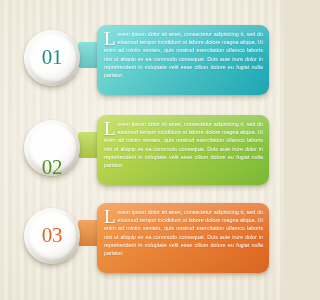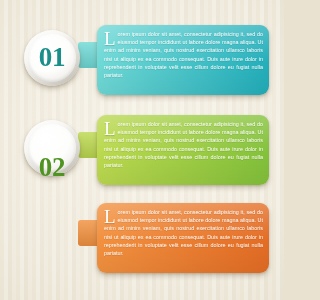--- a/index.html
+++ b/index.html
@@ -153,24 +153,24 @@
     border-radius: 50%;
     background: radial-gradient(circle at 38% 30%, #ffffff 0%, #fdfdfc 52%, #f0eeea 80%, #e2dfd9 100%);
     box-shadow: inset 0 1px 2px rgba(255,255,255,0.95),
                 inset 0 -1px 3px rgba(150,145,135,0.30);
     display: flex;
     align-items: center;
     justify-content: center;
   }
   .circle-number {
     font-family: "Liberation Serif", serif;
-    font-size: 27px;
+    font-size: 21px;
     line-height: 25px;
     letter-spacing: -0.3px;
-    font-weight: 700;
+    font-weight: 400;
     margin-top: -1px;
     text-align: center;
   }
 </style>
 </head>
 <body style="background-color: rgb(233, 226, 209);">
 
 <div id="bg-texture"></div>
 <div id="bg-vignette"></div>
 
@@ -207,15 +207,20 @@
   </div>
 
   <div class="row row-3">
     <div class="tab" style="background: rgb(242, 145, 63);"></div>
     <div class="panel" style="background: linear-gradient(to right, rgb(242, 145, 63) 0%, rgb(227, 108, 36) 100%);">
       <div class="panel-sheen"></div>
       <div class="panel-text">
         <span class="dropcap">L</span><span>orem ipsum dolor sit amet, consectetur adipisicing it, sed do eiusmod tempor incididunt ut labore dolore magna aliqua. Ut enim ad minim veniam, quis nostrud exercitation ullamco laboris nisi ut aliquip ex ea commodo consequat. Duis aute irure dolor in reprehenderit in voluptate velit esse cillum dolore eu fugiat nulla pariatur.</span>
       </div>
     </div>
+    <div class="circle">
+      <div class="circle-inner">
+        <span class="circle-number" style="color: rgb(224, 104, 42);">03</span>
+      </div>
+    </div>
   </div>
 
 </div>
 
 </body></html>

